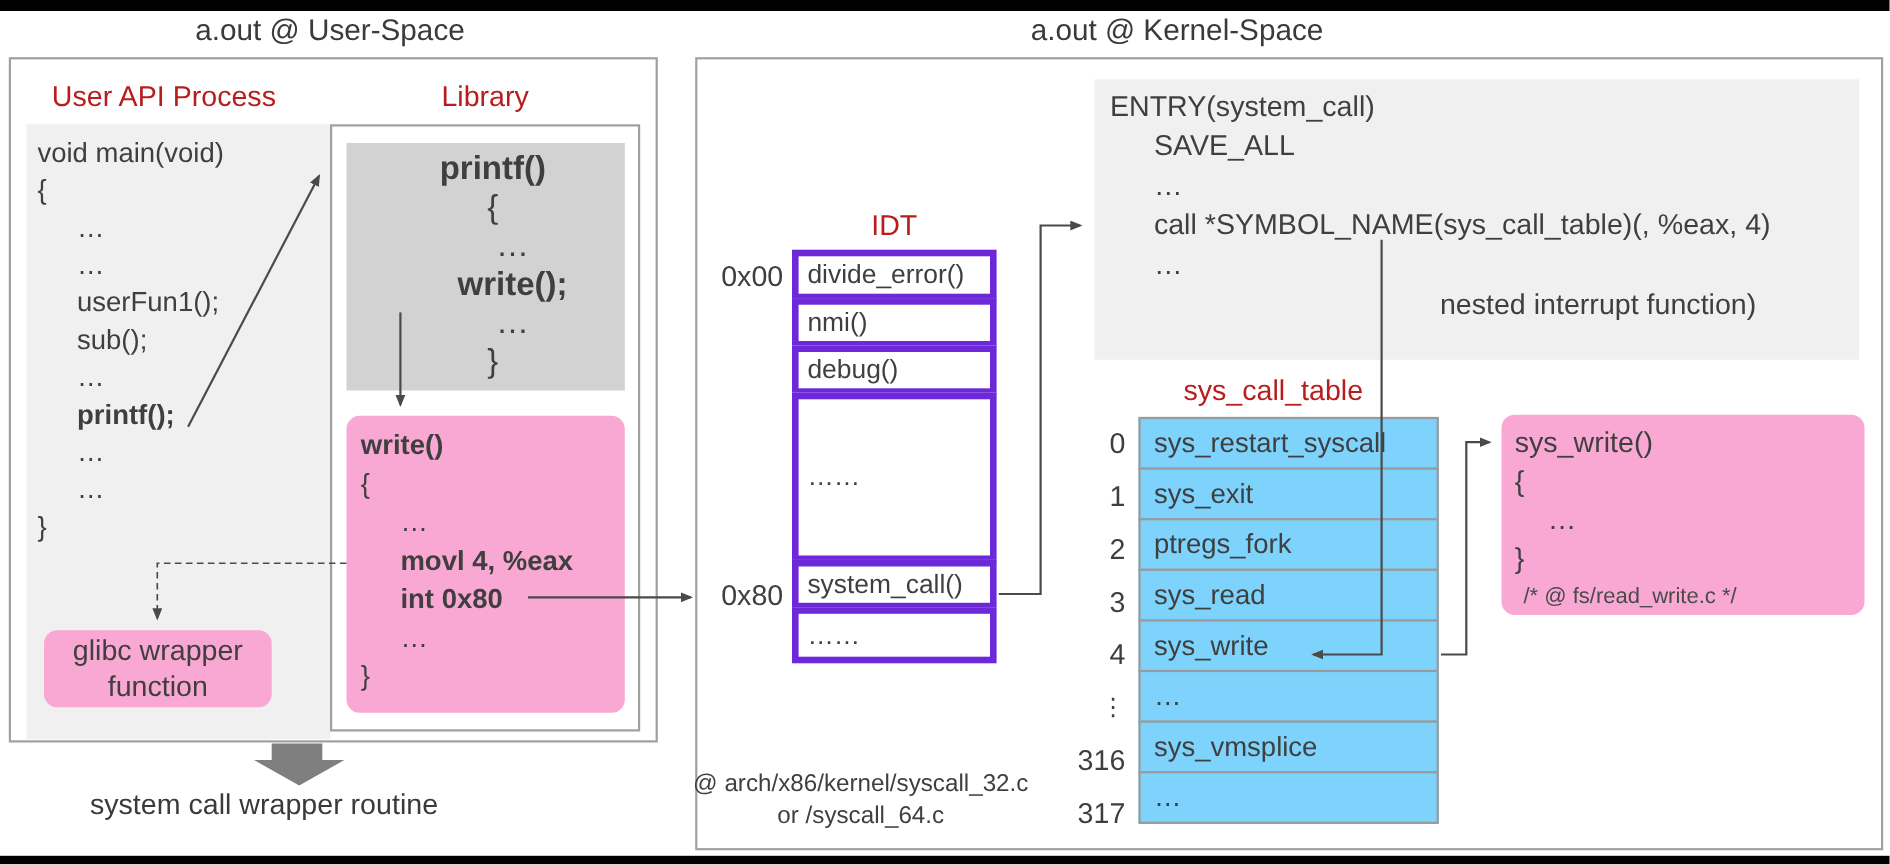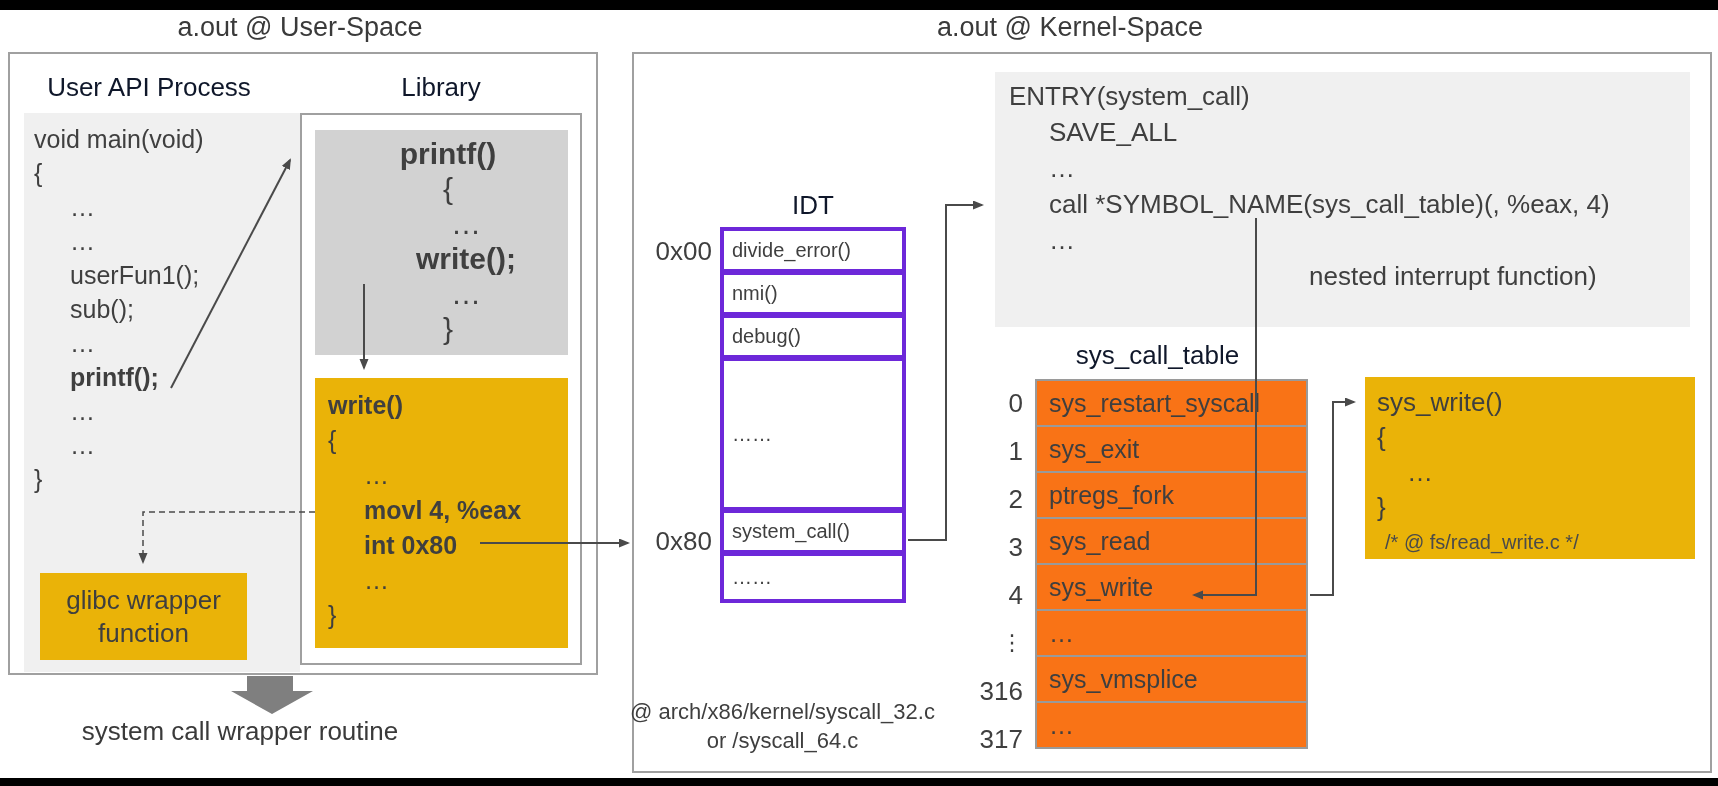--- a/index.html
+++ b/index.html
@@ -2,45 +2,45 @@
 <html><head>
 <meta charset="utf-8">
 <style>
   html,body{margin:0;padding:0;background:#fff;}
   #canvas{position:relative;width:1718px;height:786px;background:#fff;overflow:hidden;
           font-family:"Liberation Sans",sans-serif;color:#3f3f3f;}
   .abs{position:absolute;}
   .bar{background:#000;}
   .space-title{font-size:27px;color:#3a3a3a;text-align:center;}
   .outer-box{border:2px solid #a0a0a0;box-sizing:border-box;background:#fff;}
-  .sec-label{font-size:26px;color:#0f172a;text-align:center;}
+  .sec-label{font-size:26px;color:#b91c1c;text-align:center;}
   .codeline{white-space:pre;}
   .ind{padding-left:36px;}
   .b{font-weight:bold;}
   .lightblock{background:#f0f0f0;}
   .midblock{background:#d2d2d2;}
-  .darkblock{background:#eab308;}
+  .darkblock{background:#f9a8d4;border-radius:12px;}
   .main-code{padding:9px 0 0 10px;font-size:25px;line-height:34px;}
   .pf-code{padding:6px 0 0 13px;font-size:30px;line-height:35px;text-align:center;}
   .wr-code{padding:10px 0 0 13px;font-size:25px;line-height:35px;}
   .glibc{display:flex;flex-direction:column;justify-content:center;align-items:center;
          font-size:26px;line-height:33px;}
   .tbl{display:flex;flex-direction:column;}
-  .idt-row{box-sizing:border-box;border:4px solid #6d28d9;background:#fff;width:186px;
-           display:flex;align-items:center;padding-left:8px;font-size:20px;margin-top:-2px;}
+  .idt-row{box-sizing:border-box;border:6px solid #6d28d9;background:#fff;width:186px;
+           display:flex;align-items:center;padding-left:8px;font-size:24px;margin-top:-2px;}
   .idt-row:first-child{margin-top:0;}
-  .sct-row{box-sizing:border-box;border:2px solid #9a9a9a;background:#f97316;width:273px;height:48px;
+  .sct-row{box-sizing:border-box;border:2px solid #9a9a9a;background:#7dd3fc;width:273px;height:48px;
            display:flex;align-items:center;padding-left:12px;font-size:25px;margin-top:-2px;}
   .sct-row:first-child{margin-top:0;}
   .idx{height:48px;display:flex;align-items:center;justify-content:flex-end;font-size:26px;}
   .hexlabel{font-size:26px;text-align:right;}
   .entry{padding:6px 0 0 14px;font-size:26px;line-height:36px;}
   .entry .c-ind{padding-left:40px;}
   .entry .c-ind2{padding-left:300px;}
-  .entry-first{display:flex;justify-content:flex-start;padding-right:12px;}
+  .entry-first{display:flex;justify-content:flex-end;padding-right:12px;flex-direction:column;}
   .comment{font-size:20px;color:#4a4a4a;}
   .sw-code{padding:8px 0 0 12px;font-size:26px;line-height:35px;}
   .sw-ind{padding-left:30px;}
   .filepaths{text-align:right;font-size:22px;line-height:29px;}
   .caption{font-size:26px;text-align:center;color:#3a3a3a;}
   svg{position:absolute;left:0;top:0;pointer-events:none;}
 </style>
 </head>
 <body>
 
@@ -86,21 +86,21 @@
   <div class="abs darkblock wr-code" style="left:315px;top:378px;width:253px;height:270px;box-sizing:border-box;">
     <div class="codeline b">write()</div>
     <div class="codeline">{</div>
     <div class="codeline ind">…</div>
     <div class="codeline ind b">movl 4, %eax</div>
     <div class="codeline ind b">int 0x80</div>
     <div class="codeline ind">…</div>
     <div class="codeline">}</div>
   </div>
 
-  <div class="abs darkblock glibc" style="left:40px;top:573px;width:207px;height:87px;">
+  <div class="abs darkblock glibc" style="left:40px;top:573px;width:207px;height:70px;">
     <div>glibc wrapper</div>
     <div>function</div>
   </div>
 
   <div class="abs caption" style="left:60px;top:716px;width:360px;">system call wrapper routine</div>
 
   <div class="abs sec-label" style="left:720px;top:190px;width:186px;">IDT</div>
   <div class="abs tbl" style="left:720px;top:227px;">
     <div class="idt-row" style="height:46px;">
         <span>divide_error()</span>

